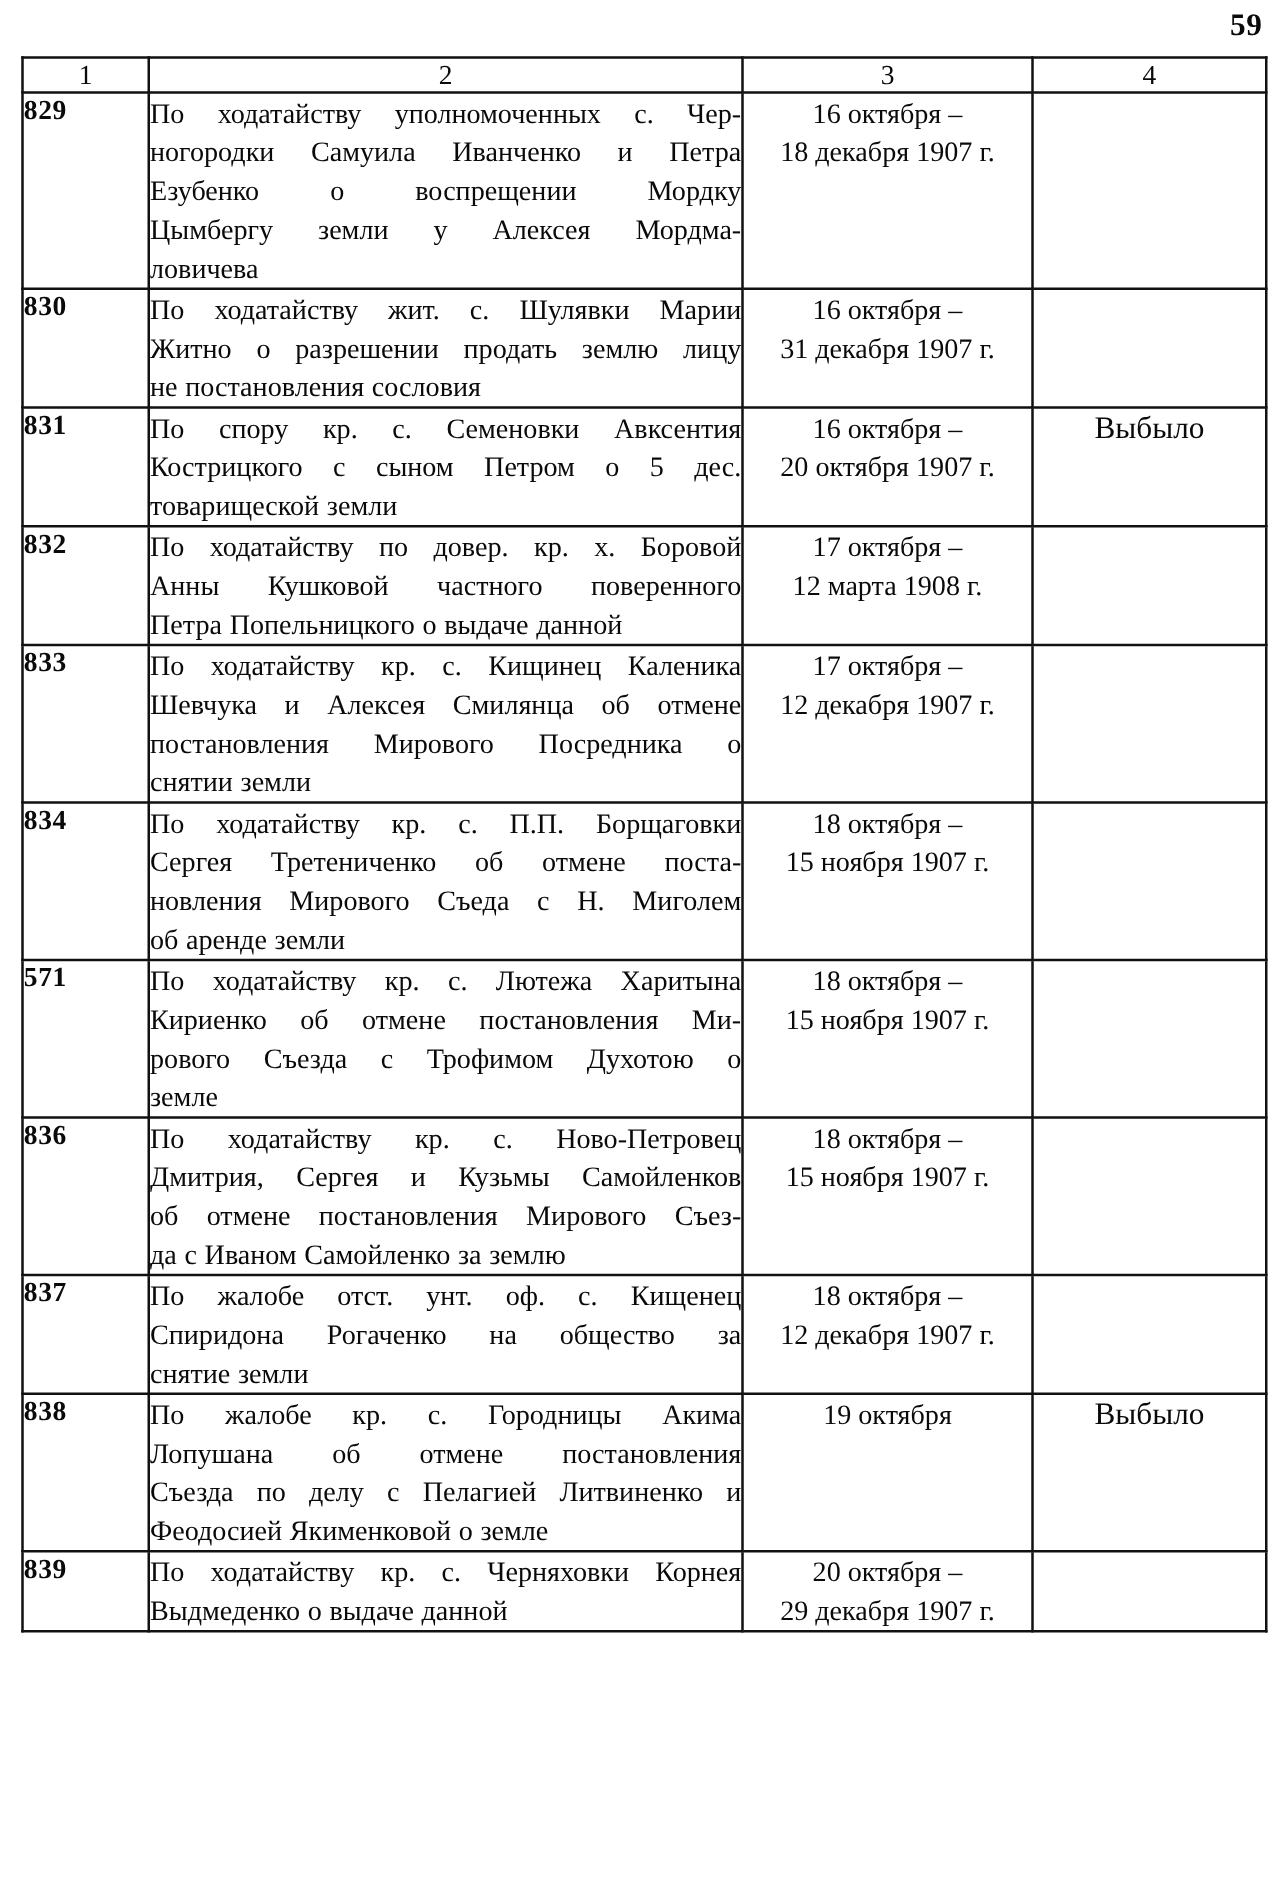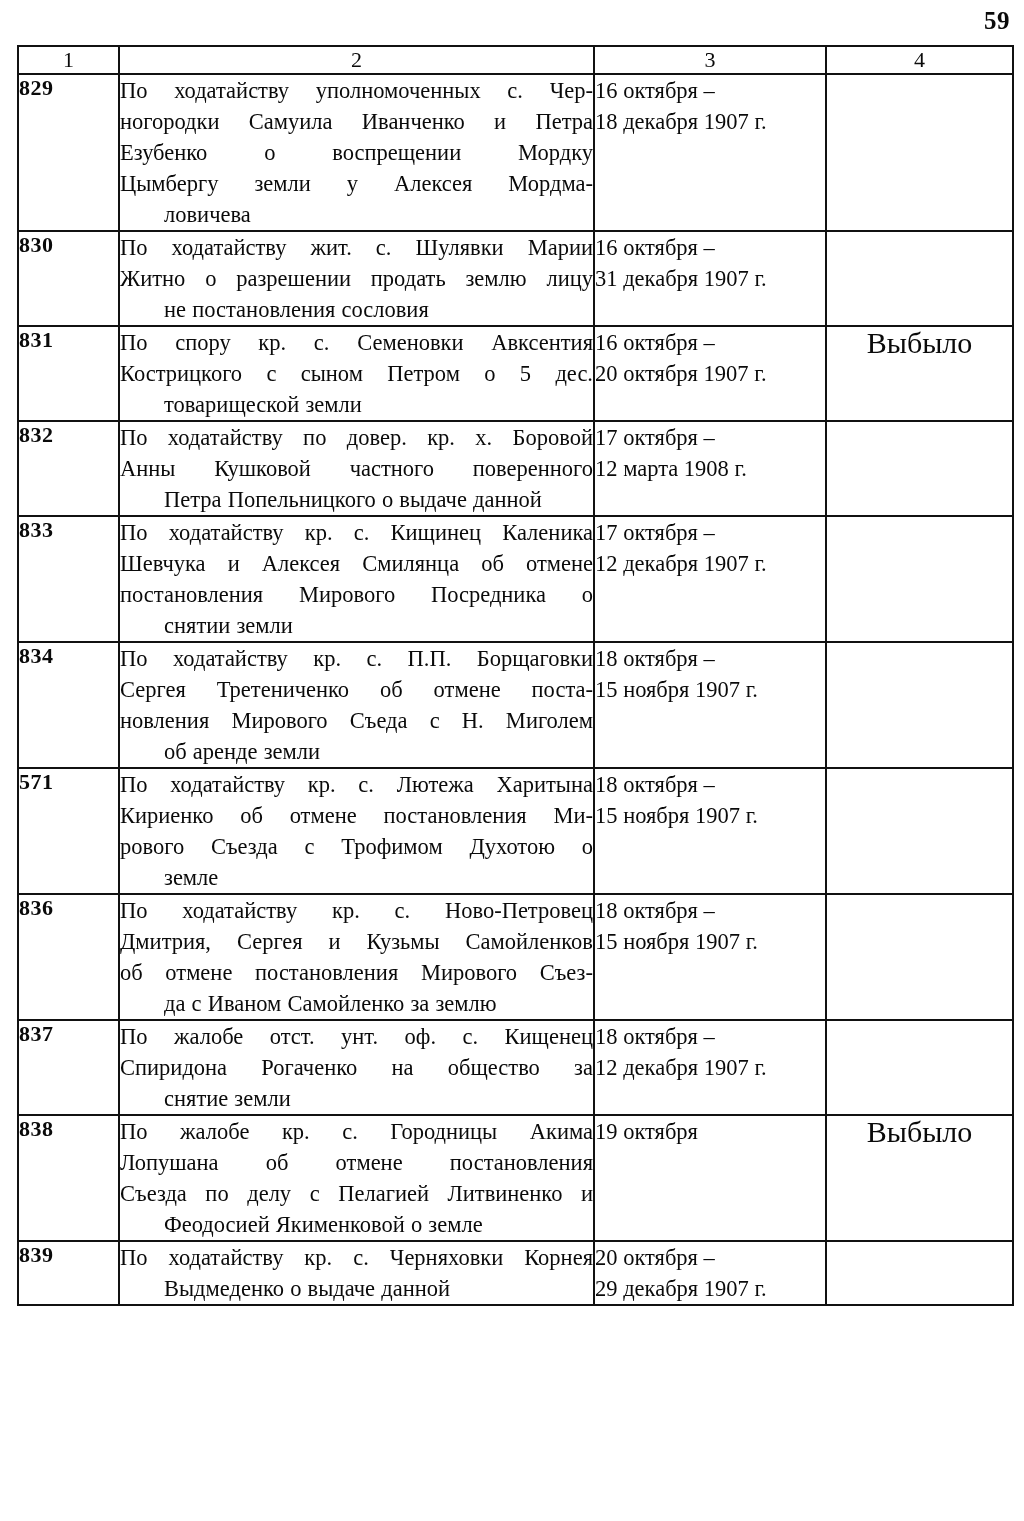--- a/index.html
+++ b/index.html
@@ -78,50 +78,50 @@
     text-align: justify;
     text-align-last: left;
     font-size: 22.5px;
     line-height: 31px;
     padding: 14px 9px 14px 12px;
     hyphens: manual;
     word-spacing: 0.5px;
   }
 
   td.dates {
+    text-align: center;
     font-size: 22.5px;
     line-height: 31px;
     padding-top: 14px;
     padding-left: 4px;
     padding-right: 4px;
     border-radius: 26px;
   }
 
   td.dates .line {
     display: block;
   }
 
   td.status {
     text-align: center;
-    font-size: 30px;
+    font-size: 25px;
     line-height: 31px;
     vertical-align: middle;
   }
 
   
   .j {
     display: block;
     text-align: justify;
     text-align-last: justify;
     white-space: normal;
   }
   .last {
     text-align: left;
     text-align-last: left;
-    padding-left: 44px;
   }
 </style>
 </head>
 <body>
 
 <div class="page">
 
   <div class="page-number">59</div>
 
   <table class="register">

